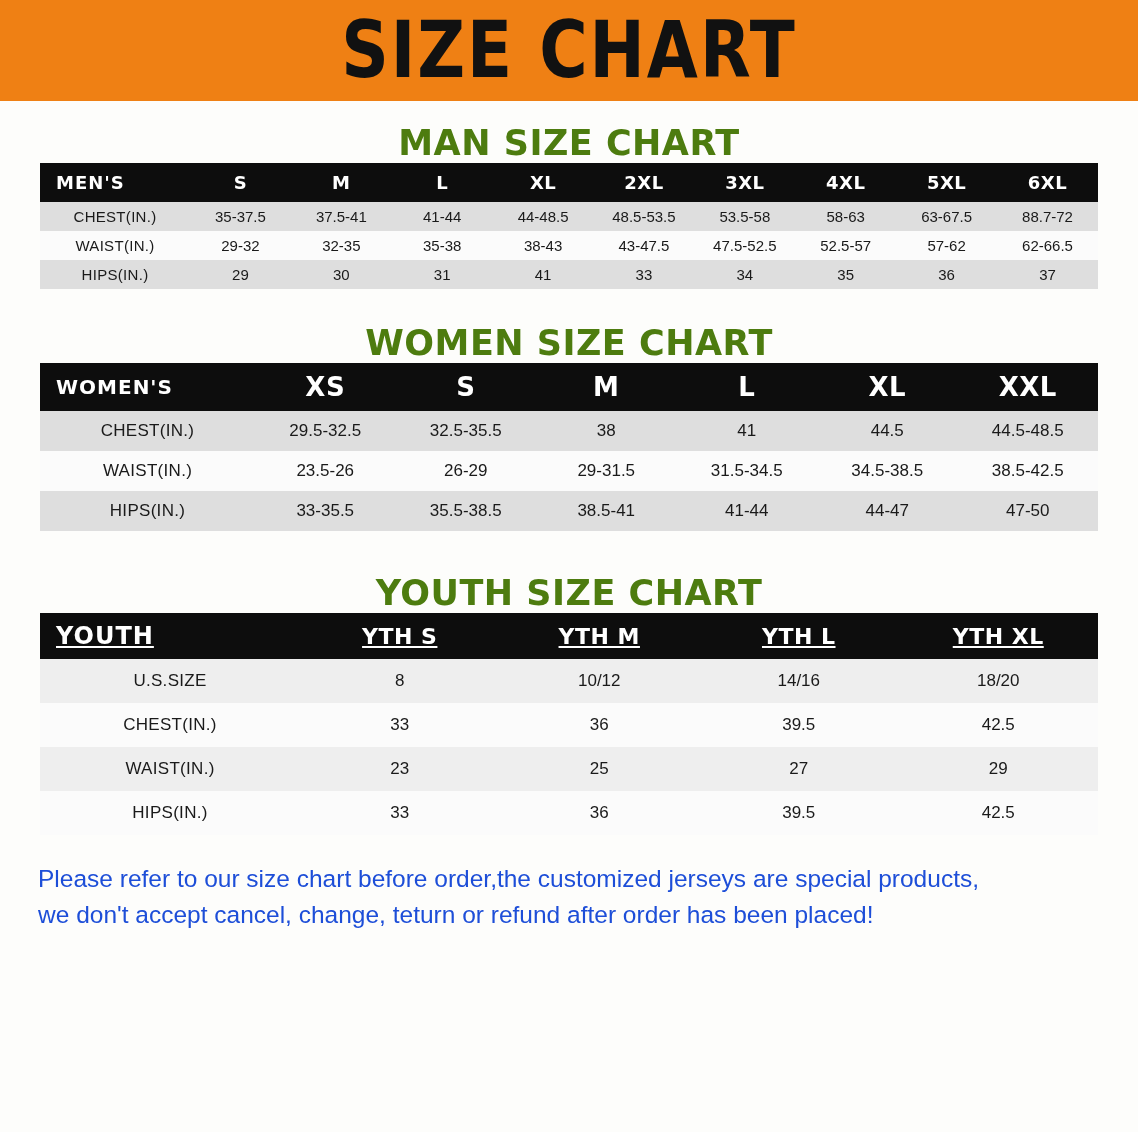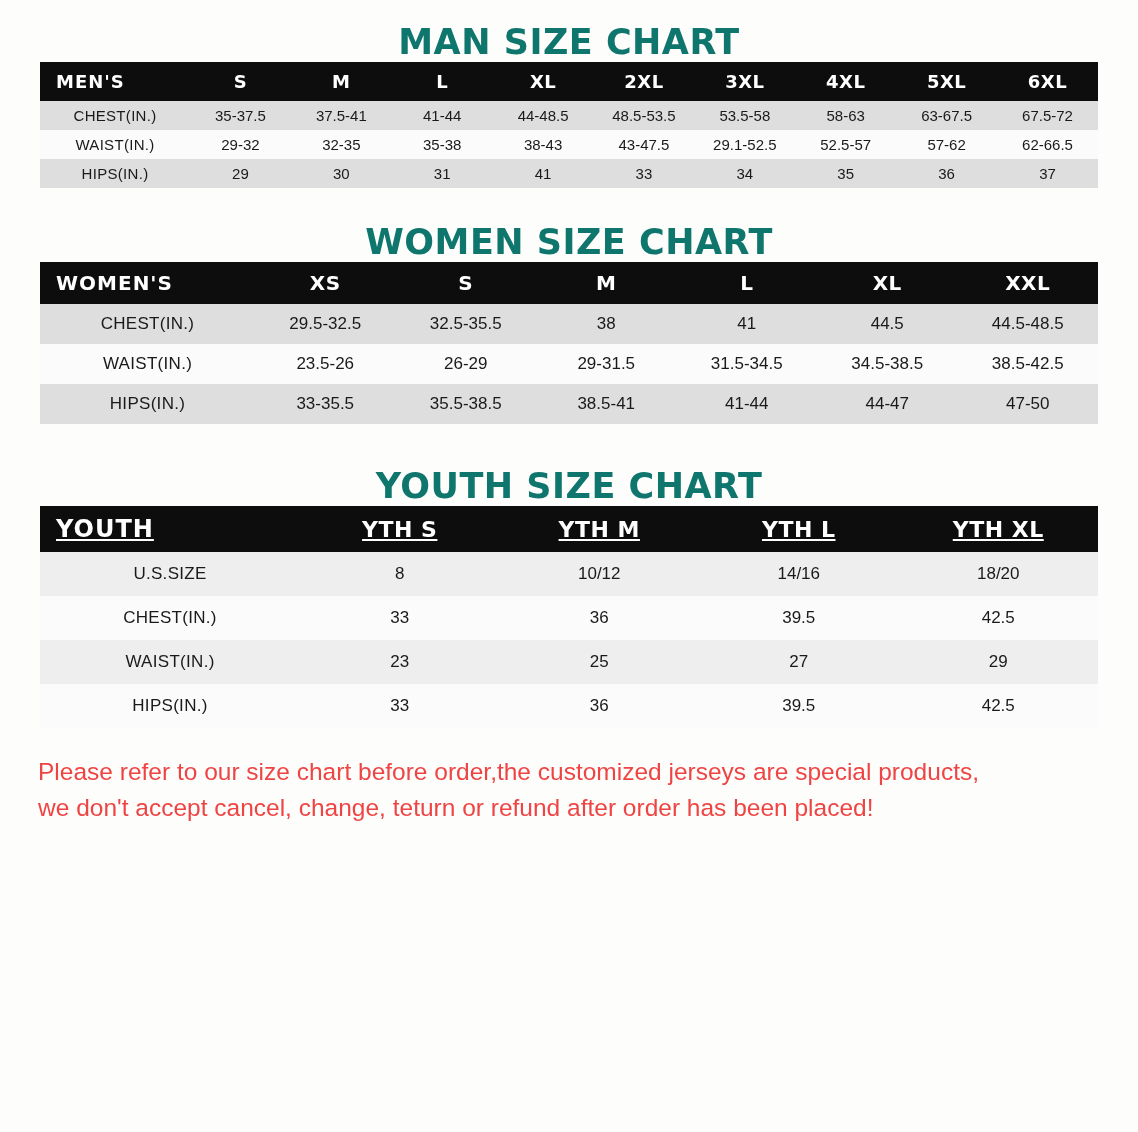--- a/index.html
+++ b/index.html
@@ -34,21 +34,21 @@
     line-height: 1;
     transform: scaleY(1.18);
   }
 
   
   .section-title {
     text-align: center;
     font-family: "DejaVu Sans", sans-serif;
     font-weight: bold;
     font-size: 35px;
-    color: #0f766e;
+    color: #4d7c0f;
     letter-spacing: 0.5px;
   }
   #man-title   { margin-top: 22px; }
   #women-title { margin-top: 34px; }
   #youth-title { margin-top: 42px; }
 
   
   .tablewrap { padding: 0 40px; }
   table {
     width: 100%;
@@ -84,47 +84,50 @@
     letter-spacing: 0.3px;
   }
   tbody tr.shade td { background: #dedede; }
   tbody tr.plain td { background: #fbfbfb; }
 
   
   #man-table  thead th { font-size: 18px; }
   #man-table  tbody td { font-size: 15px; padding: 6px 1px; }
   #man-table  col.first { width: 150px; }
 
-  #women-table thead th { font-size: 20px; }
+  #women-table thead th { font-size: 26px; }
   #women-table tbody td { font-size: 17px; padding: 10px 2px; }
   #women-table col.first { width: 215px; }
   #women-table thead th.rowhead { font-size: 20px; }
 
   #youth-table thead th { font-size: 22px; text-decoration: underline; }
   #youth-table tbody td { font-size: 17px; padding: 12px 2px; }
   #youth-table col.first { width: 260px; }
   #youth-table thead th.rowhead { font-size: 24px; }
   #youth-table tbody td { background: #fbfbfb; }
   #youth-table tbody tr.shade td { background: #eeeeee; }
 
   
   .note {
     margin: 26px 38px 0 38px;
-    color: #ef4444;
+    color: #1d4ed8;
     font-size: 24.5px;
     line-height: 1.45;
     font-family: "Liberation Sans", sans-serif;
   }
   .note div { white-space: nowrap; }
 </style>
 </head>
 <body>
 
 <div id="page">
 
+  <div class="banner">
+    <div class="banner-title">SIZE CHART</div>
+  </div>
 
   <div class="section-title" id="man-title">MAN SIZE CHART</div>
   <div class="tablewrap">
     <table id="man-table">
       <colgroup>
         <col class="first">
           <col>
           <col>
           <col>
           <col>
@@ -152,30 +155,30 @@
         <tr class="shade">
           <td class="rowlabel">CHEST(IN.)</td>
           <td>35-37.5</td>
           <td>37.5-41</td>
           <td>41-44</td>
           <td>44-48.5</td>
           <td>48.5-53.5</td>
           <td>53.5-58</td>
           <td>58-63</td>
           <td>63-67.5</td>
-          <td>67.5-72</td>
+          <td>88.7-72</td>
         </tr>
         <tr class="plain">
           <td class="rowlabel">WAIST(IN.)</td>
           <td>29-32</td>
           <td>32-35</td>
           <td>35-38</td>
           <td>38-43</td>
           <td>43-47.5</td>
-          <td>29.1-52.5</td>
+          <td>47.5-52.5</td>
           <td>52.5-57</td>
           <td>57-62</td>
           <td>62-66.5</td>
         </tr>
         <tr class="shade">
           <td class="rowlabel">HIPS(IN.)</td>
           <td>29</td>
           <td>30</td>
           <td>31</td>
           <td>41</td>

